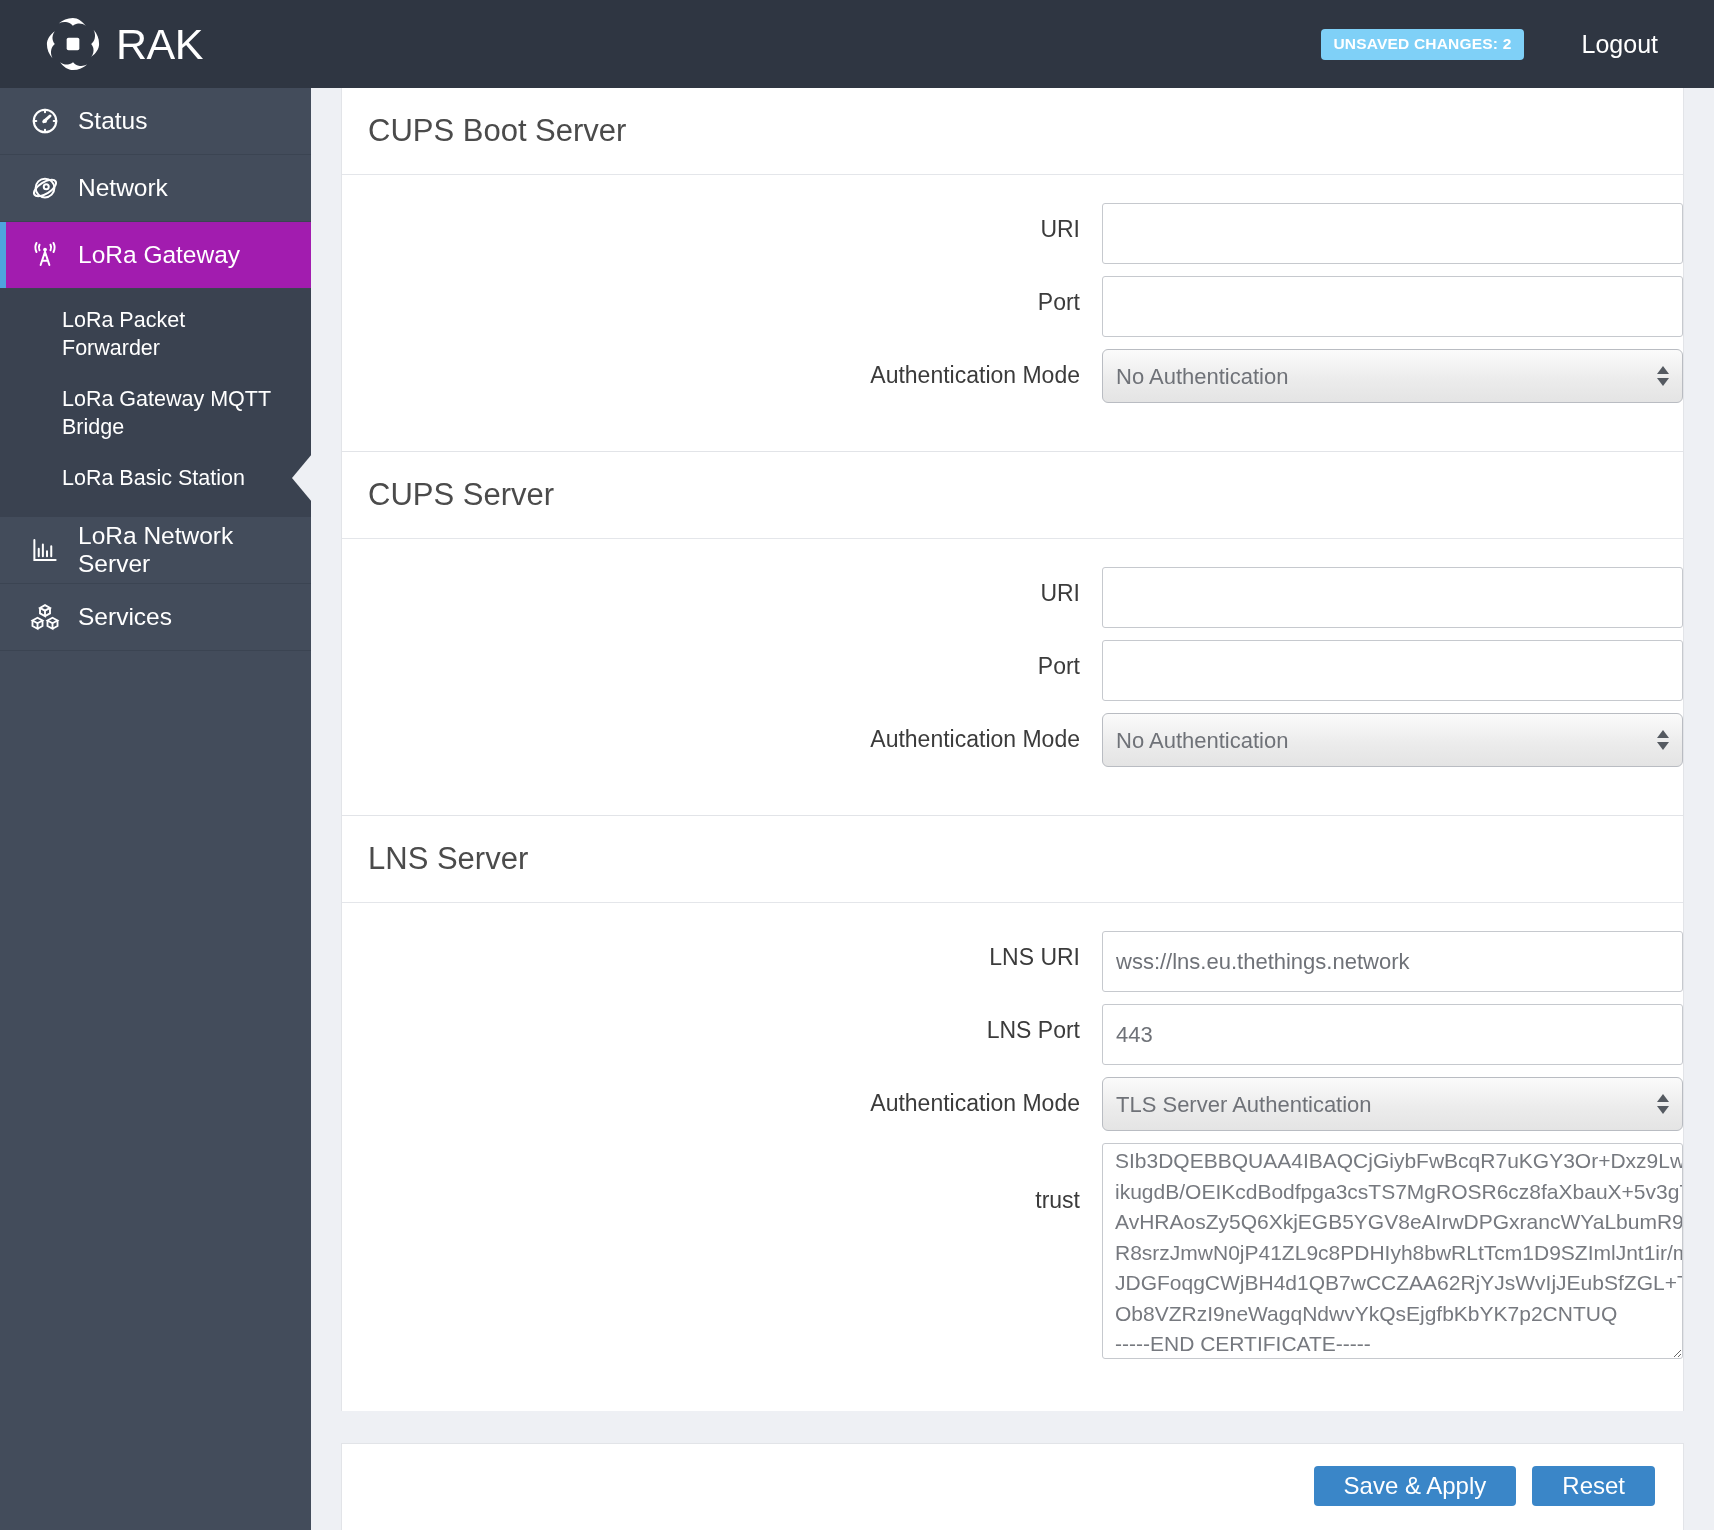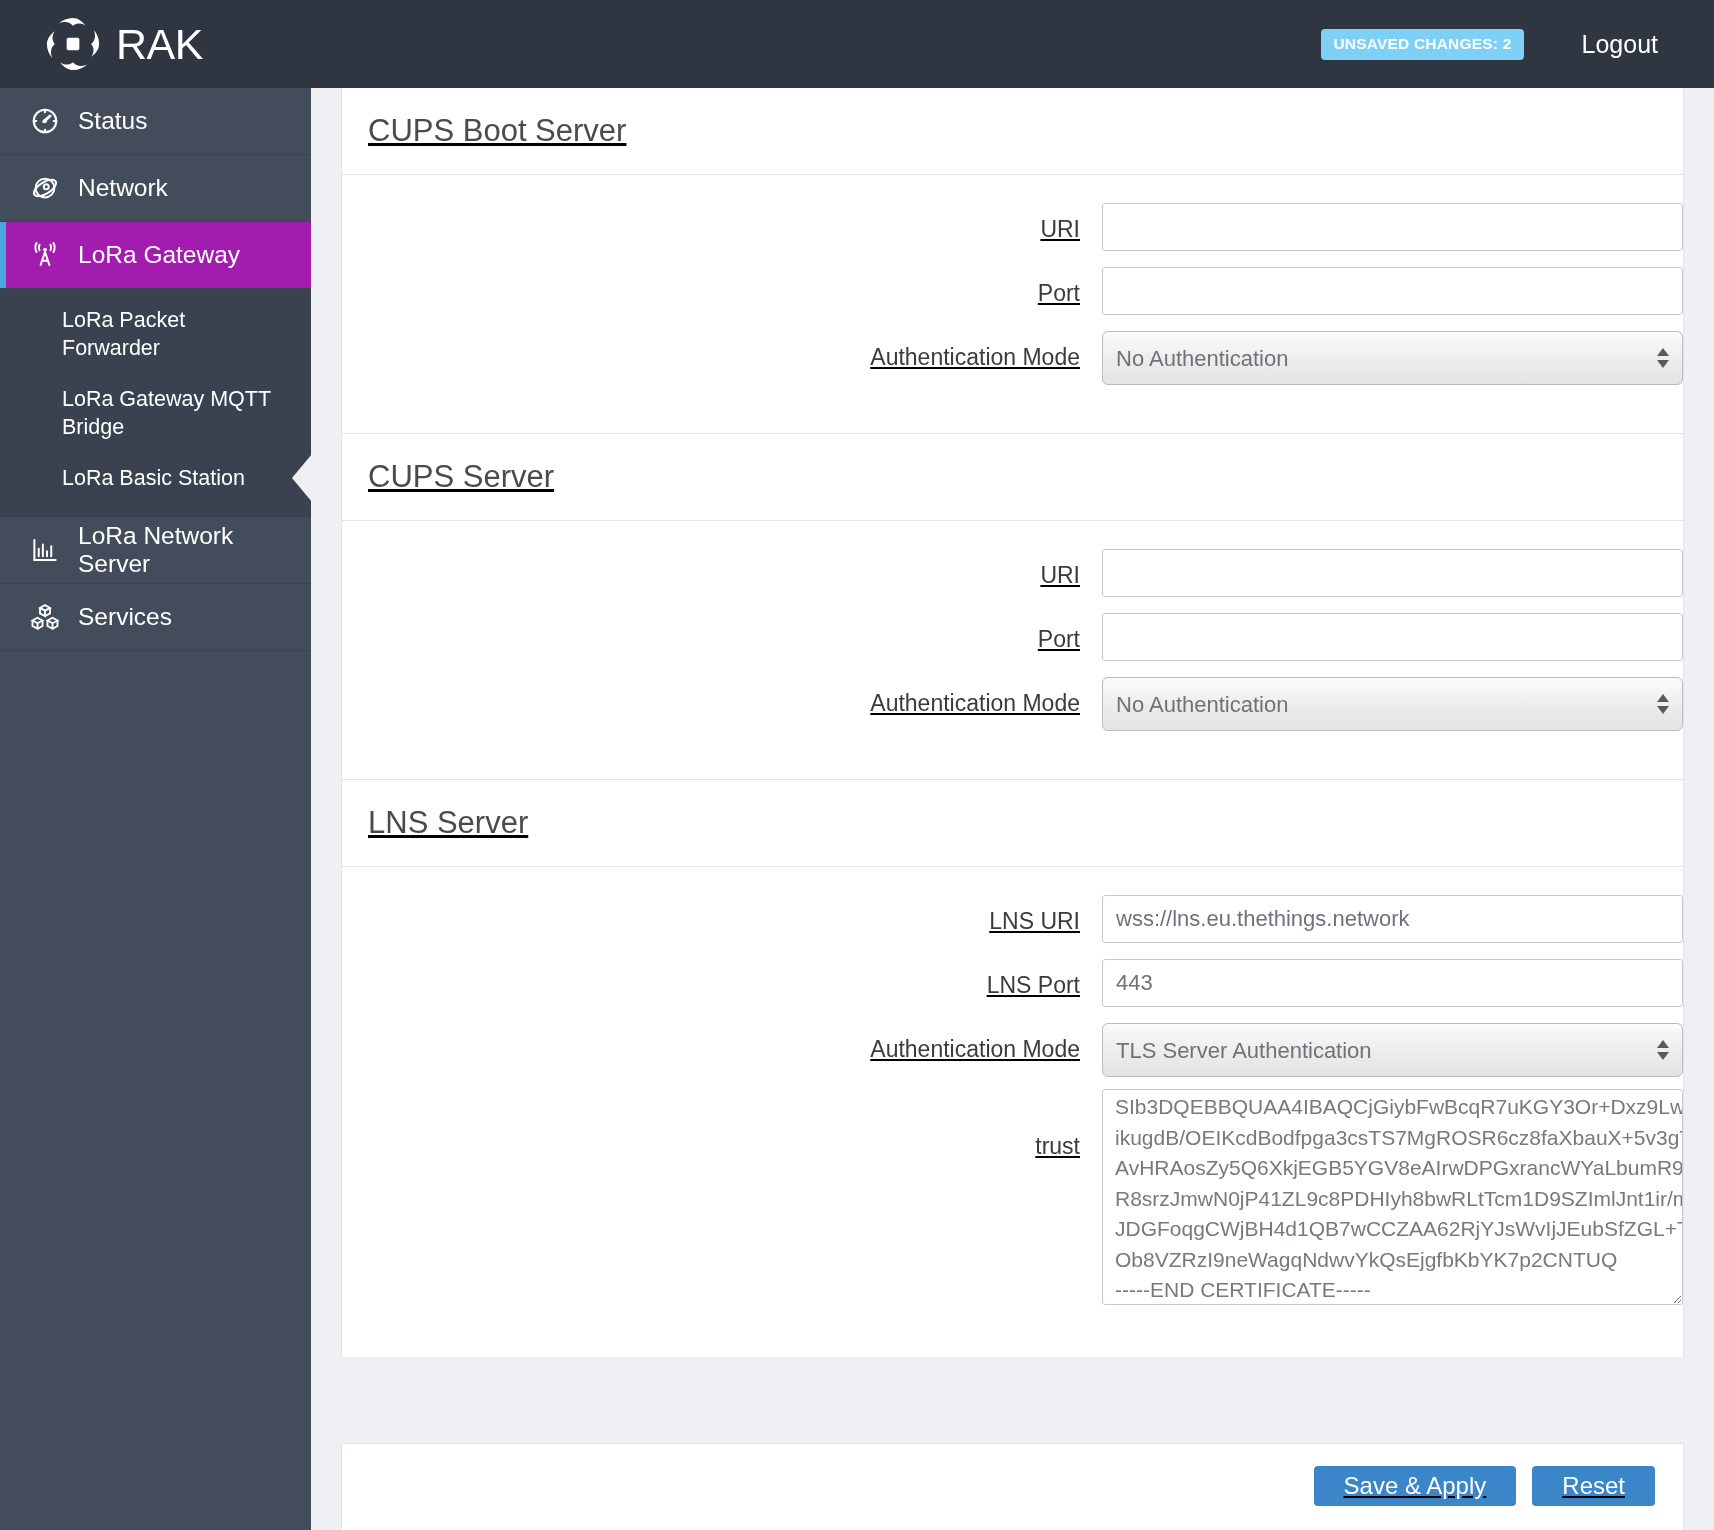--- a/index.html
+++ b/index.html
@@ -70,21 +70,20 @@
     border-bottom: 24px solid transparent;
     border-right: 20px solid #eef0f4;
   }
   .sidebar-fill { flex: 1 1 auto; background: #434c5b; }
 
   
   .main {
     flex: 1 1 auto; background: #eef0f4; min-width: 0;
     display: flex; flex-direction: column; overflow: hidden;
     padding: 0 0 0 30px;
-    text-decoration: underline;
   }
   .content-scroll {
     flex: 1 1 auto; overflow: hidden; padding-right: 30px;
   }
   .panel {
     background: #ffffff; border: 1px solid #e2e4e8; border-bottom: none;
   }
   .panel:first-child { border-top: none; }
   .panel-head {
     padding: 26px 26px 26px 26px;
@@ -97,21 +96,21 @@
   .field-row {
     display: flex; align-items: flex-start; margin-bottom: 12px;
   }
   .field-label {
     width: 760px; flex: 0 0 760px; text-align: right; padding-right: 22px;
     font-size: 23px; color: #3b3b3b; line-height: 52px;
   }
   .field-control { flex: 1 1 auto; max-width: 628px; }
 
   input.txt {
-    width: 100%; height: 48px; border: 1px solid #c6c9ce; border-radius: 3px;
+    width: 100%; height: 61px; border: 1px solid #c6c9ce; border-radius: 3px;
     background: #ffffff; font-size: 22px; color: #6f7278;
     padding: 0 13px; font-family: "Liberation Sans", sans-serif;
     outline: none;
   }
   input.txt::placeholder { color: #6f7278; }
 
   .select-wrap { position: relative; width: 100%; }
   select.sel {
     width: 100%; height: 54px;
     border: 1px solid #b9bcc2; border-radius: 6px;

